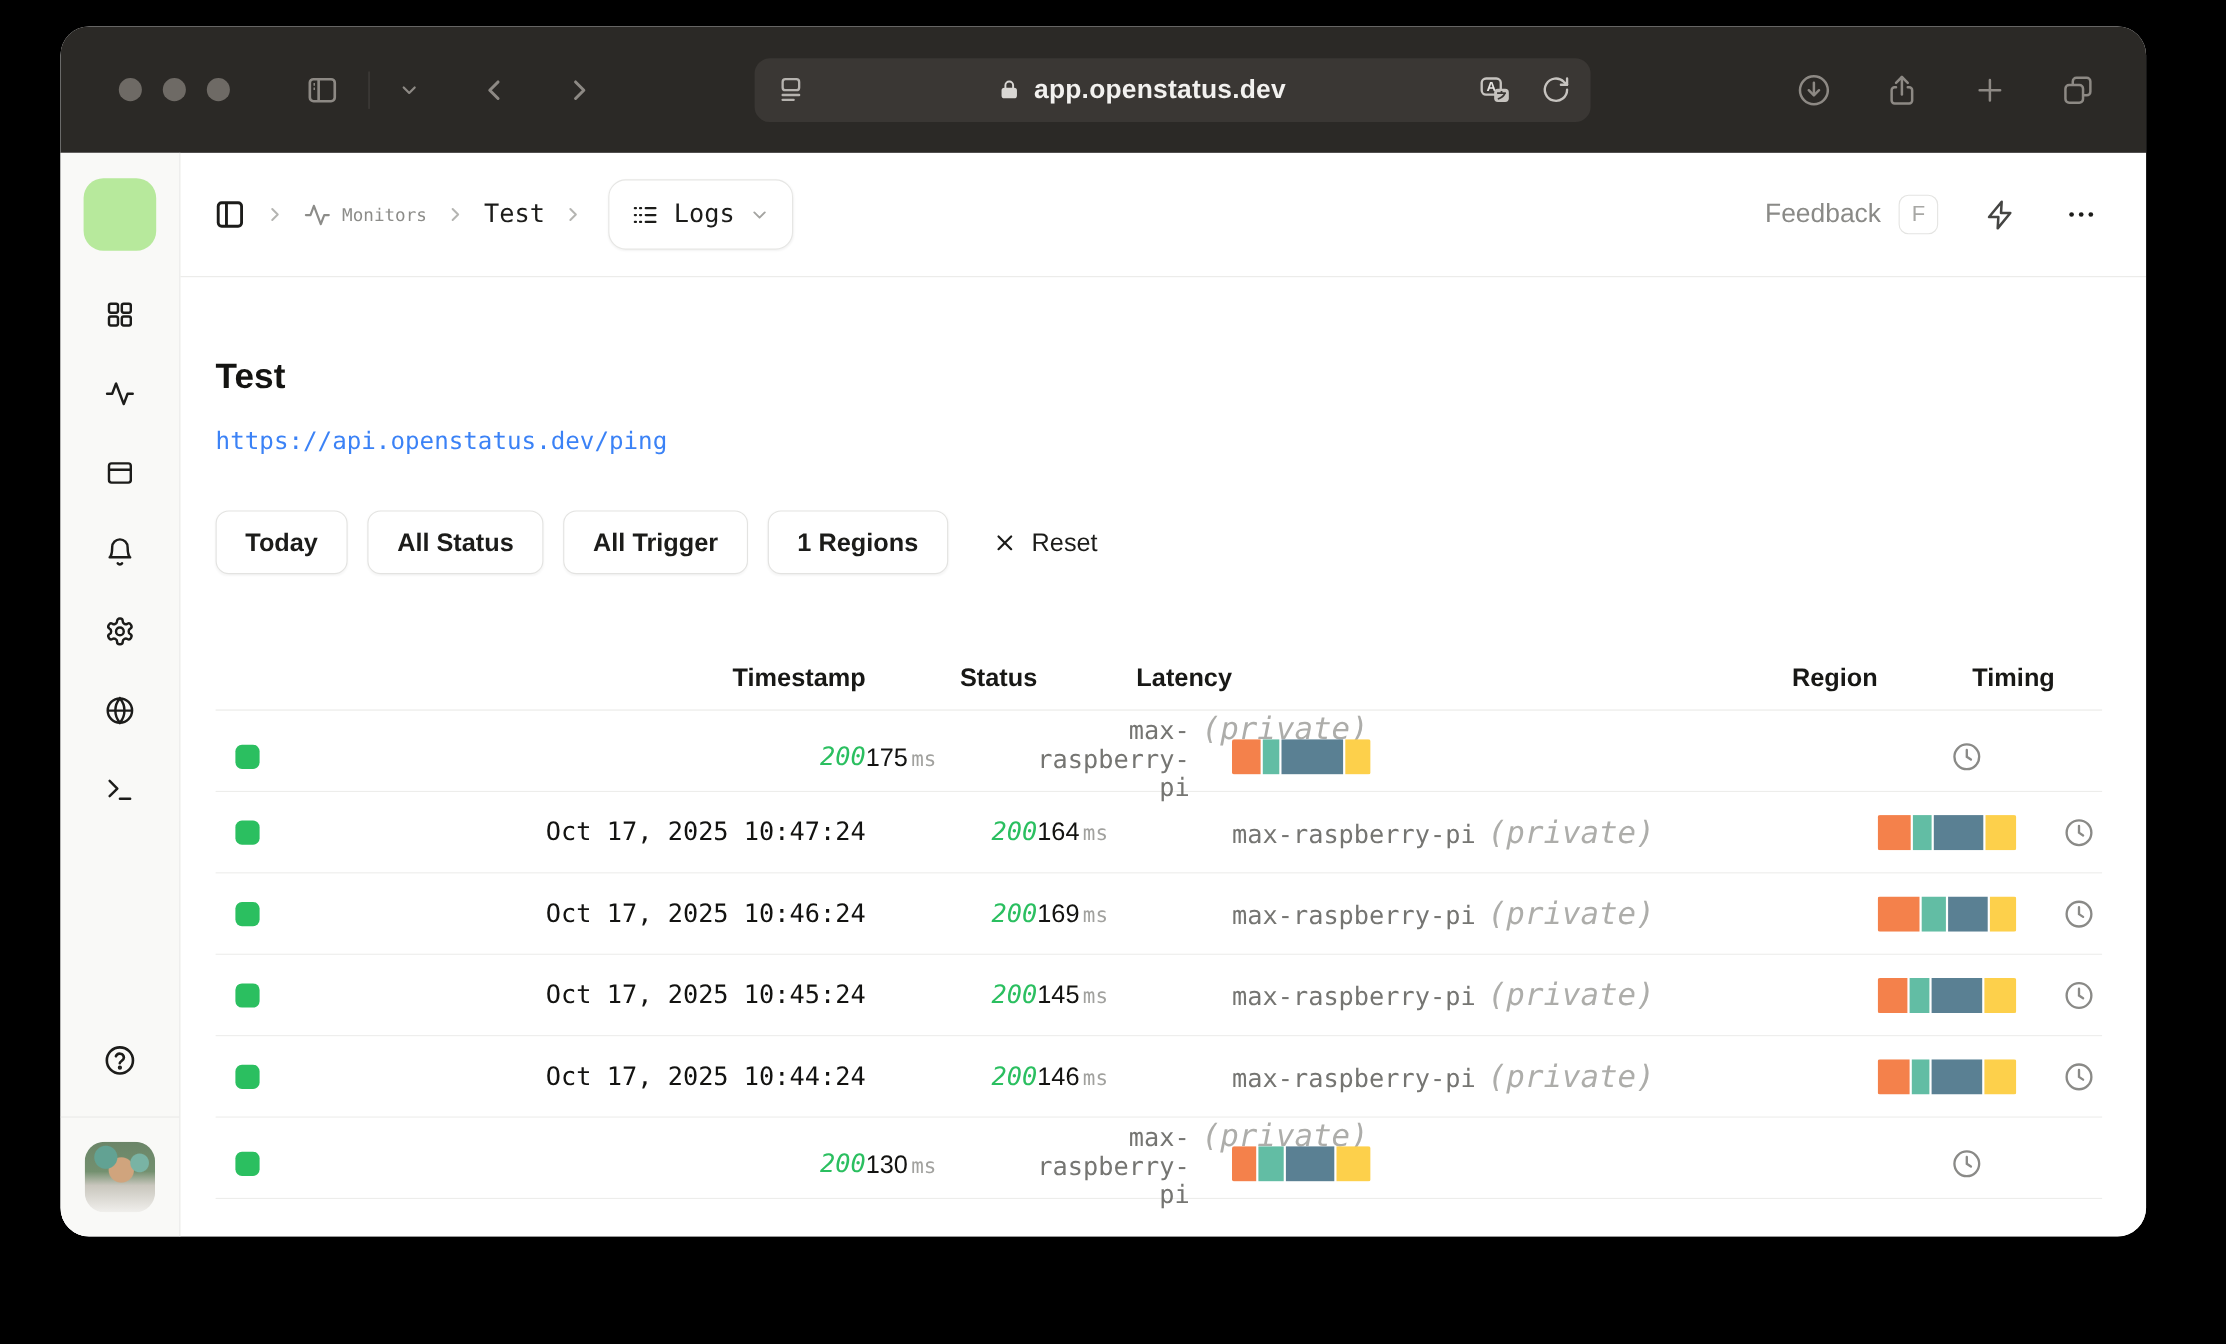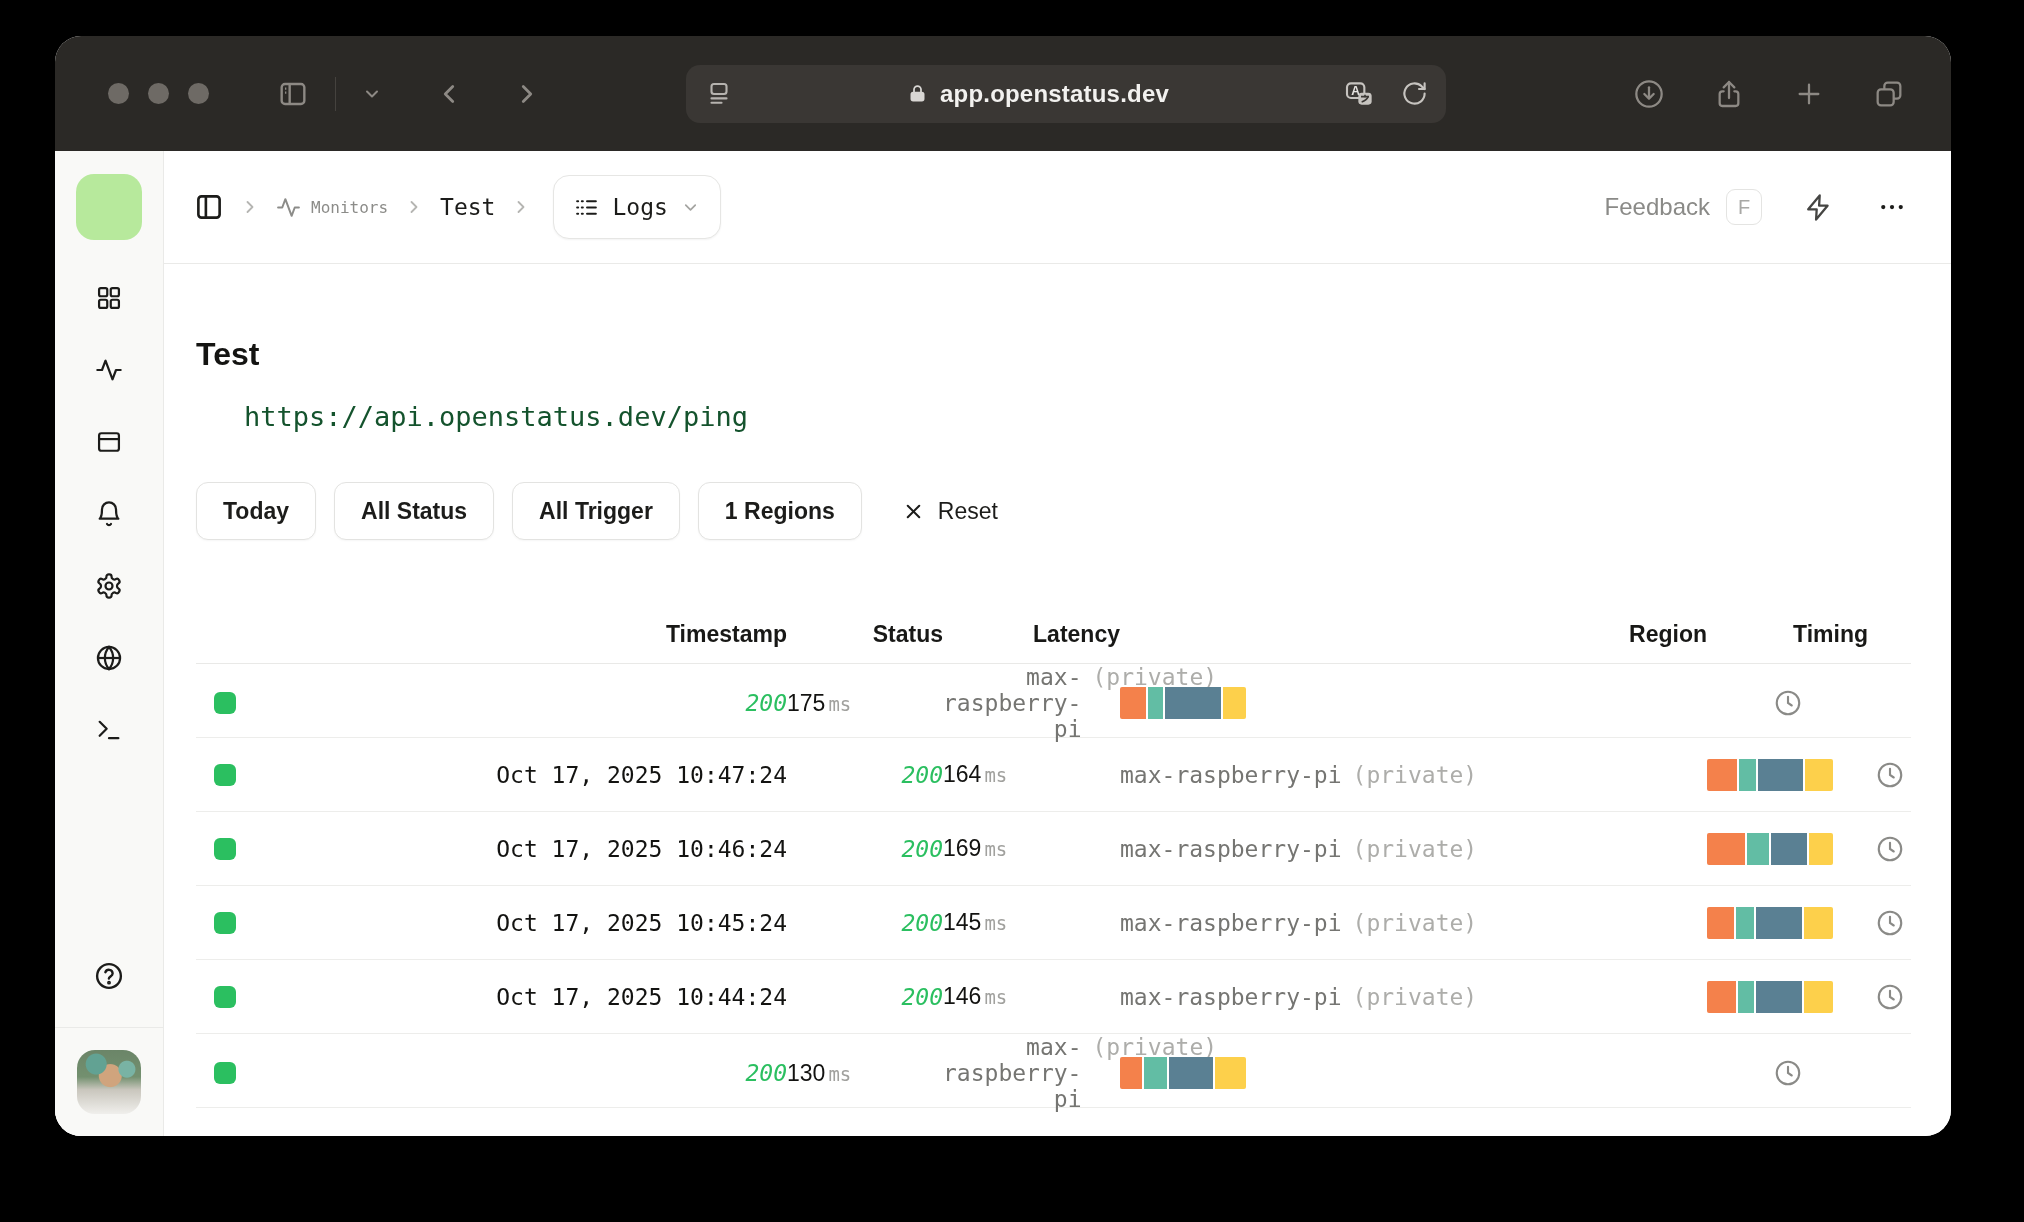--- a/index.html
+++ b/index.html
@@ -1,20 +1,20 @@
 <!DOCTYPE html>
 <html style="--green: #2bbf60;"><head>
 <meta charset="utf-8">
 <style>
   * { margin:0; padding:0; box-sizing:border-box; }
   html,body { width:2024px; height:1222px; background:#000; overflow:hidden;
     font-family:"Liberation Sans", sans-serif; }
   .mono { font-family:"DejaVu Sans Mono","Liberation Mono", monospace; }
 
-  .window { position:absolute; left:55px; top:36px; width:1896px; height:1100px;
+  .window { position:absolute; left:55px; top:24px; width:1896px; height:1100px;
     border-radius:26px; overflow:hidden; background:#fff;
     box-shadow:0 40px 120px rgba(0,0,0,.85); display:flex; flex-direction:column; }
 
   
   .chrome { height:115px; flex:0 0 115px; background:#2b2926; display:flex;
     align-items:center; padding:0 46px 0 53px; color:#8d8984; }
   .traffic { display:flex; gap:19px; align-items:center; }
   .traffic span { width:21px; height:21px; border-radius:50%; background:#6e6a65; display:block; }
   .navgrp { display:flex; align-items:center; margin-left:58px; gap:6px; }
   .vdiv { width:1px; height:34px; background:#45423e; margin:0 10px; }
@@ -64,21 +64,21 @@
   .feedback { font-size:24px; color:#8a8a87; cursor:pointer; }
   .keycap { width:36px; height:36px; margin-left:16px; border:1px solid #e4e4e2;
     border-radius:9px; display:flex; align-items:center; justify-content:center;
     color:#a8a8a5; font-size:20px; }
   .zapbtn { background:none; border:none; color:#45454          3; display:flex; margin-left:42px; cursor:pointer; color:#454543; }
   .morebtn { background:none; border:none; color:#1c1c1a; display:flex; margin-left:44px; cursor:pointer; }
 
   
   main { flex:1; padding:0 40px 0 32px; overflow:hidden; }
   .page-title { margin-top:72px; font-size:32px; font-weight:700; color:#141412; }
-  .endpoint { margin-top:28px; font-size:27px; color:#14532d;margin-left:48px; }
+  .endpoint { margin-top:28px; font-size:22px; color:#3b82f6; }
   .filters { margin-top:50px; display:flex; align-items:center; gap:18px; }
   .pill { height:58px; padding:0 26px; border:1px solid #e3e3e1; border-radius:12px;
     background:#fff; box-shadow:0 1px 2px rgba(0,0,0,.04); font-size:23px; font-weight:600;
     color:#1c1c1a; font-family:"Liberation Sans",sans-serif; cursor:pointer; }
   .resetbtn { margin-left:22px; display:flex; align-items:center; gap:13px; background:none;
     border:none; font-size:23px; font-weight:500; color:#1c1c1a; cursor:pointer; }
 
   
   .table { margin-top:66px; }
   .thead, .trow { display:grid;
@@ -86,21 +86,21 @@
   .thead { height:58px; border-bottom:1px solid #e9e9e7; font-size:23px; font-weight:600;
     color:#181816; }
   .trow { height:74px; border-bottom:1px solid #ededeb; cursor:pointer; }
   .marker { width:22px; height:22px; border-radius:6px; background:var(--green,#2bbf60);
     margin-left:18px; display:block; }
   .c-ts { font-size:23px; color:#131311; }
   .c-status { font-size:23px; color:var(--green,#2bbf60);font-style:italic; }
   .c-latency { font-size:23px; color:#131311; font-weight:500; display:flex; align-items:baseline; }
   .c-latency .unit { font-size:19px; color:#a1a19e; font-weight:400; margin-left:3px; }
   .c-region { font-size:23px; color:#757572; display:flex; align-items:baseline; }
-  .c-region .note { font-size:23px; color:#adadaa; margin-left:11px; }
+  .c-region .note { font-size:28px; color:#adadaa; margin-left:11px;font-style:italic; }
   .tbar { width:126px; height:32px; display:flex; gap:2px; border-radius:2px; overflow:hidden; }
   .tbar span { display:block; height:100%; }
   .c-clock { display:flex; justify-content:center; color:#8a8a87; }
   svg { display:block; }
 </style>
 </head>
 <body>
 
 <div class="window">
 

